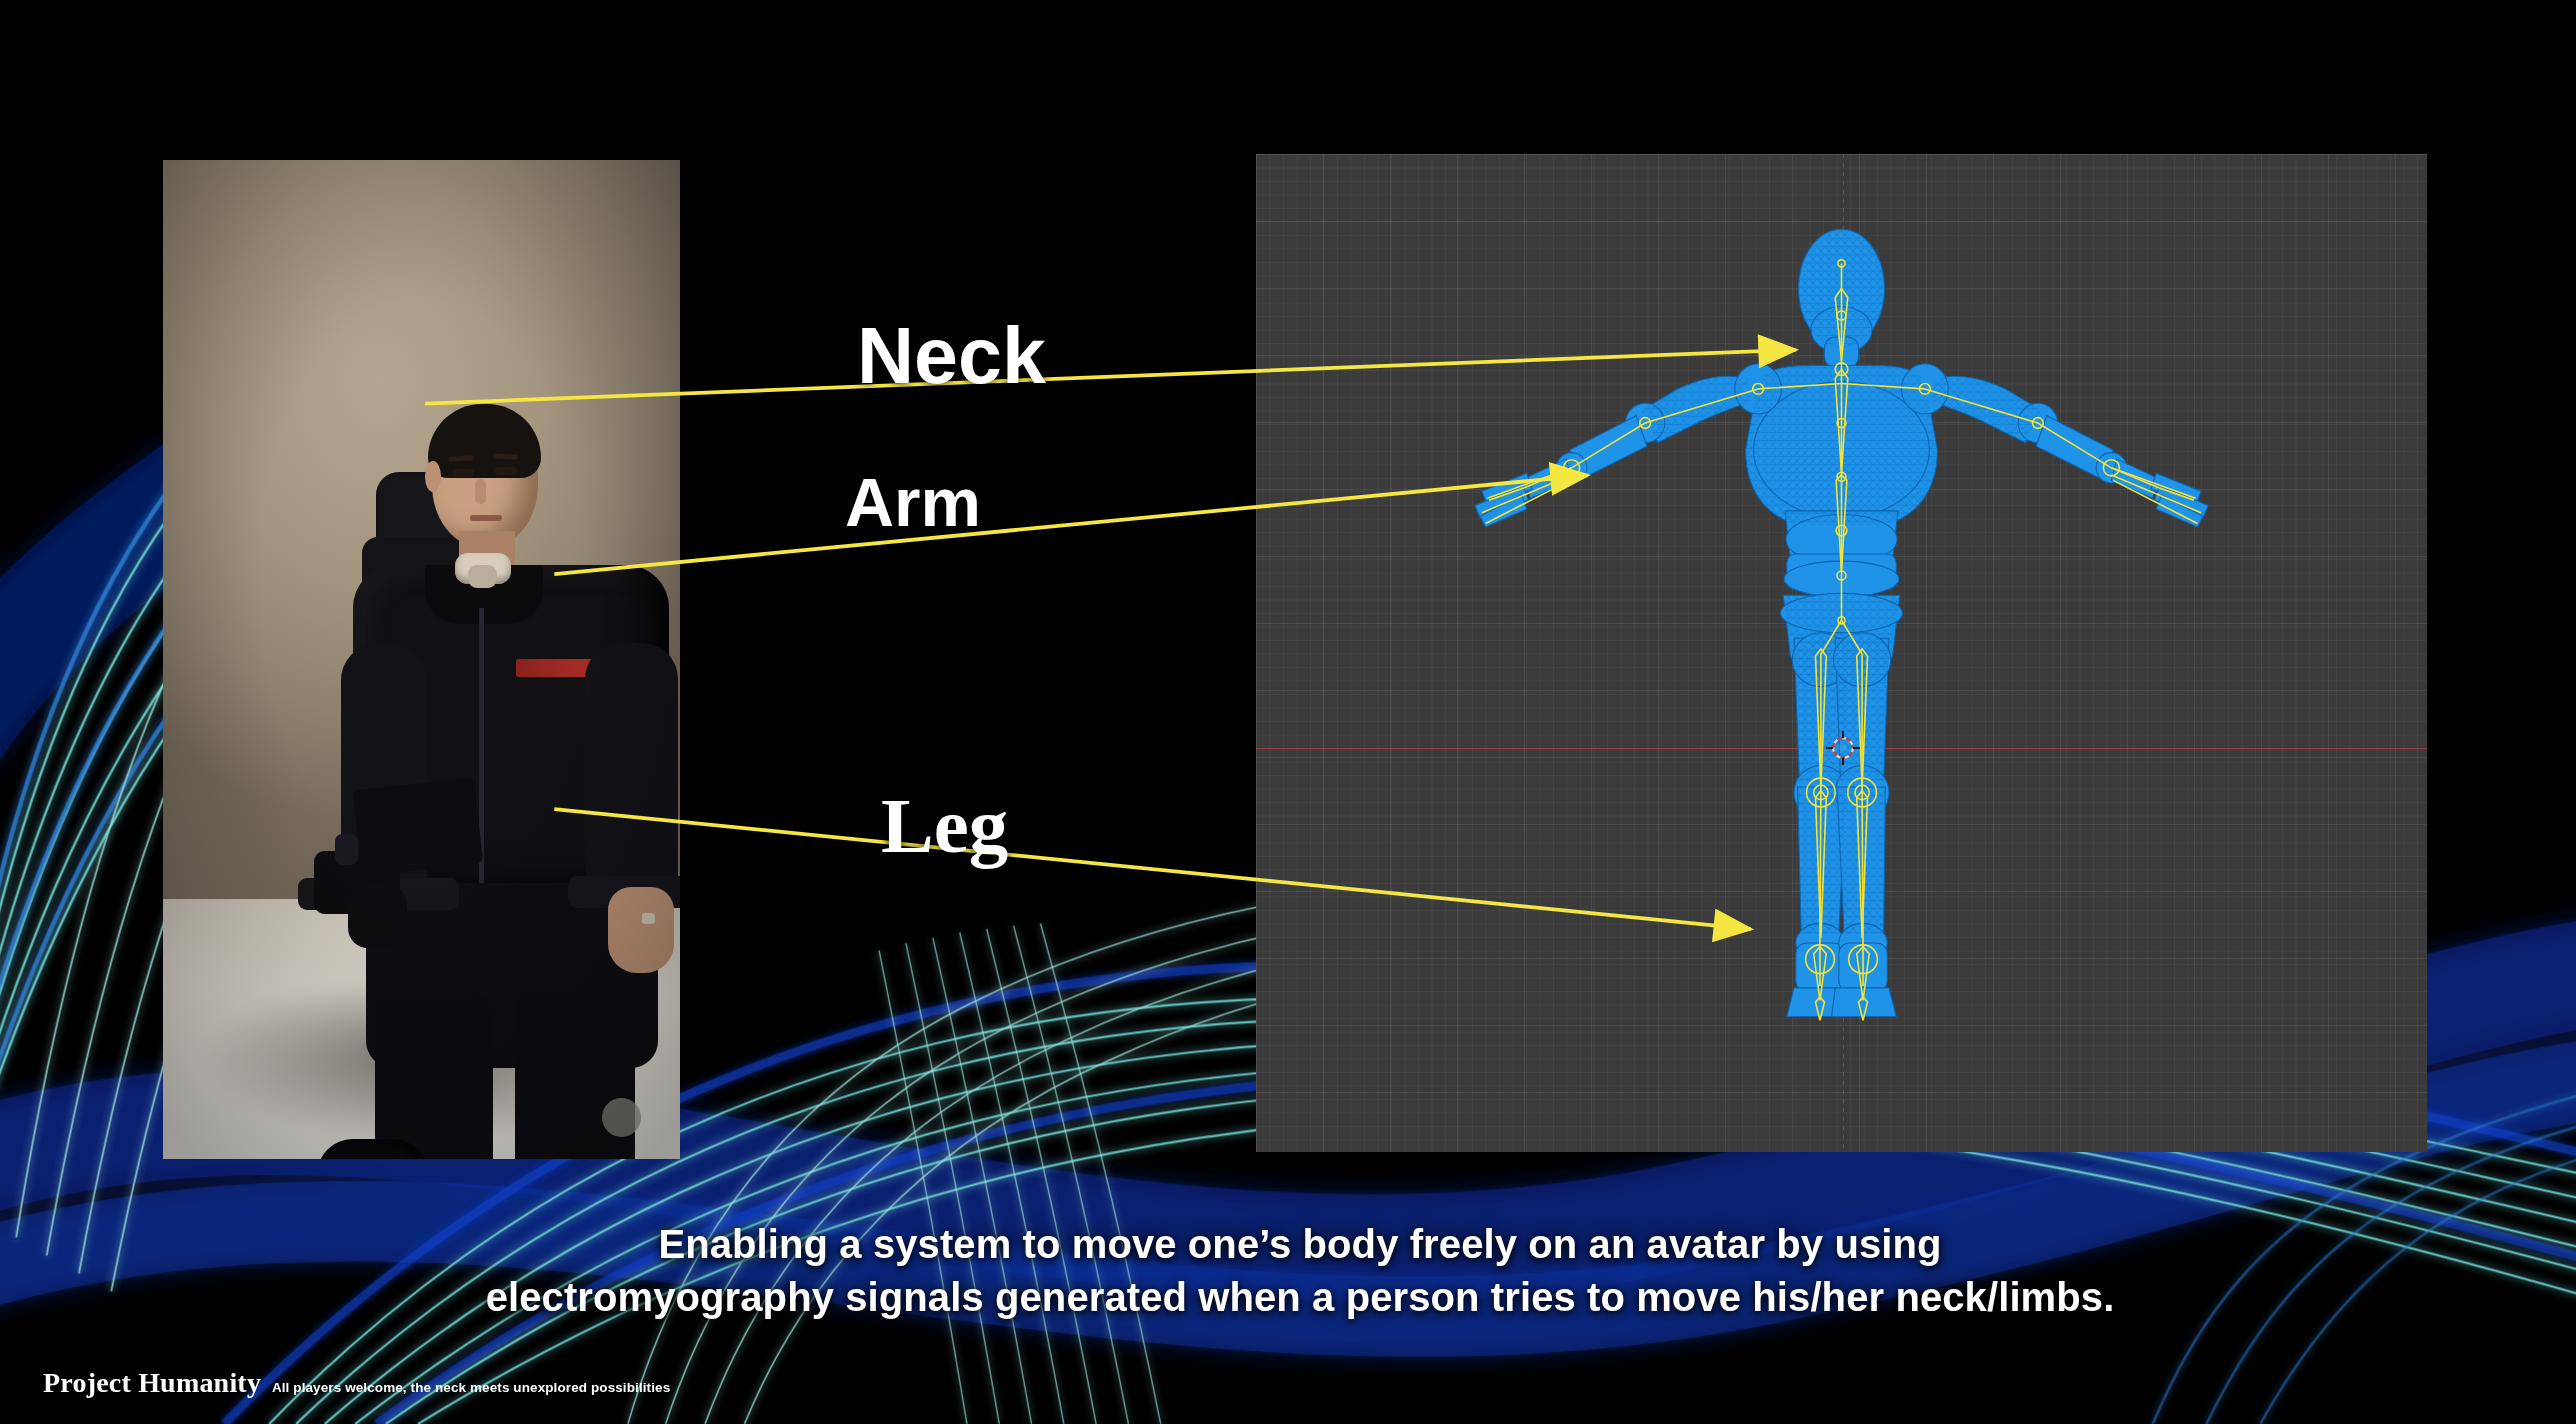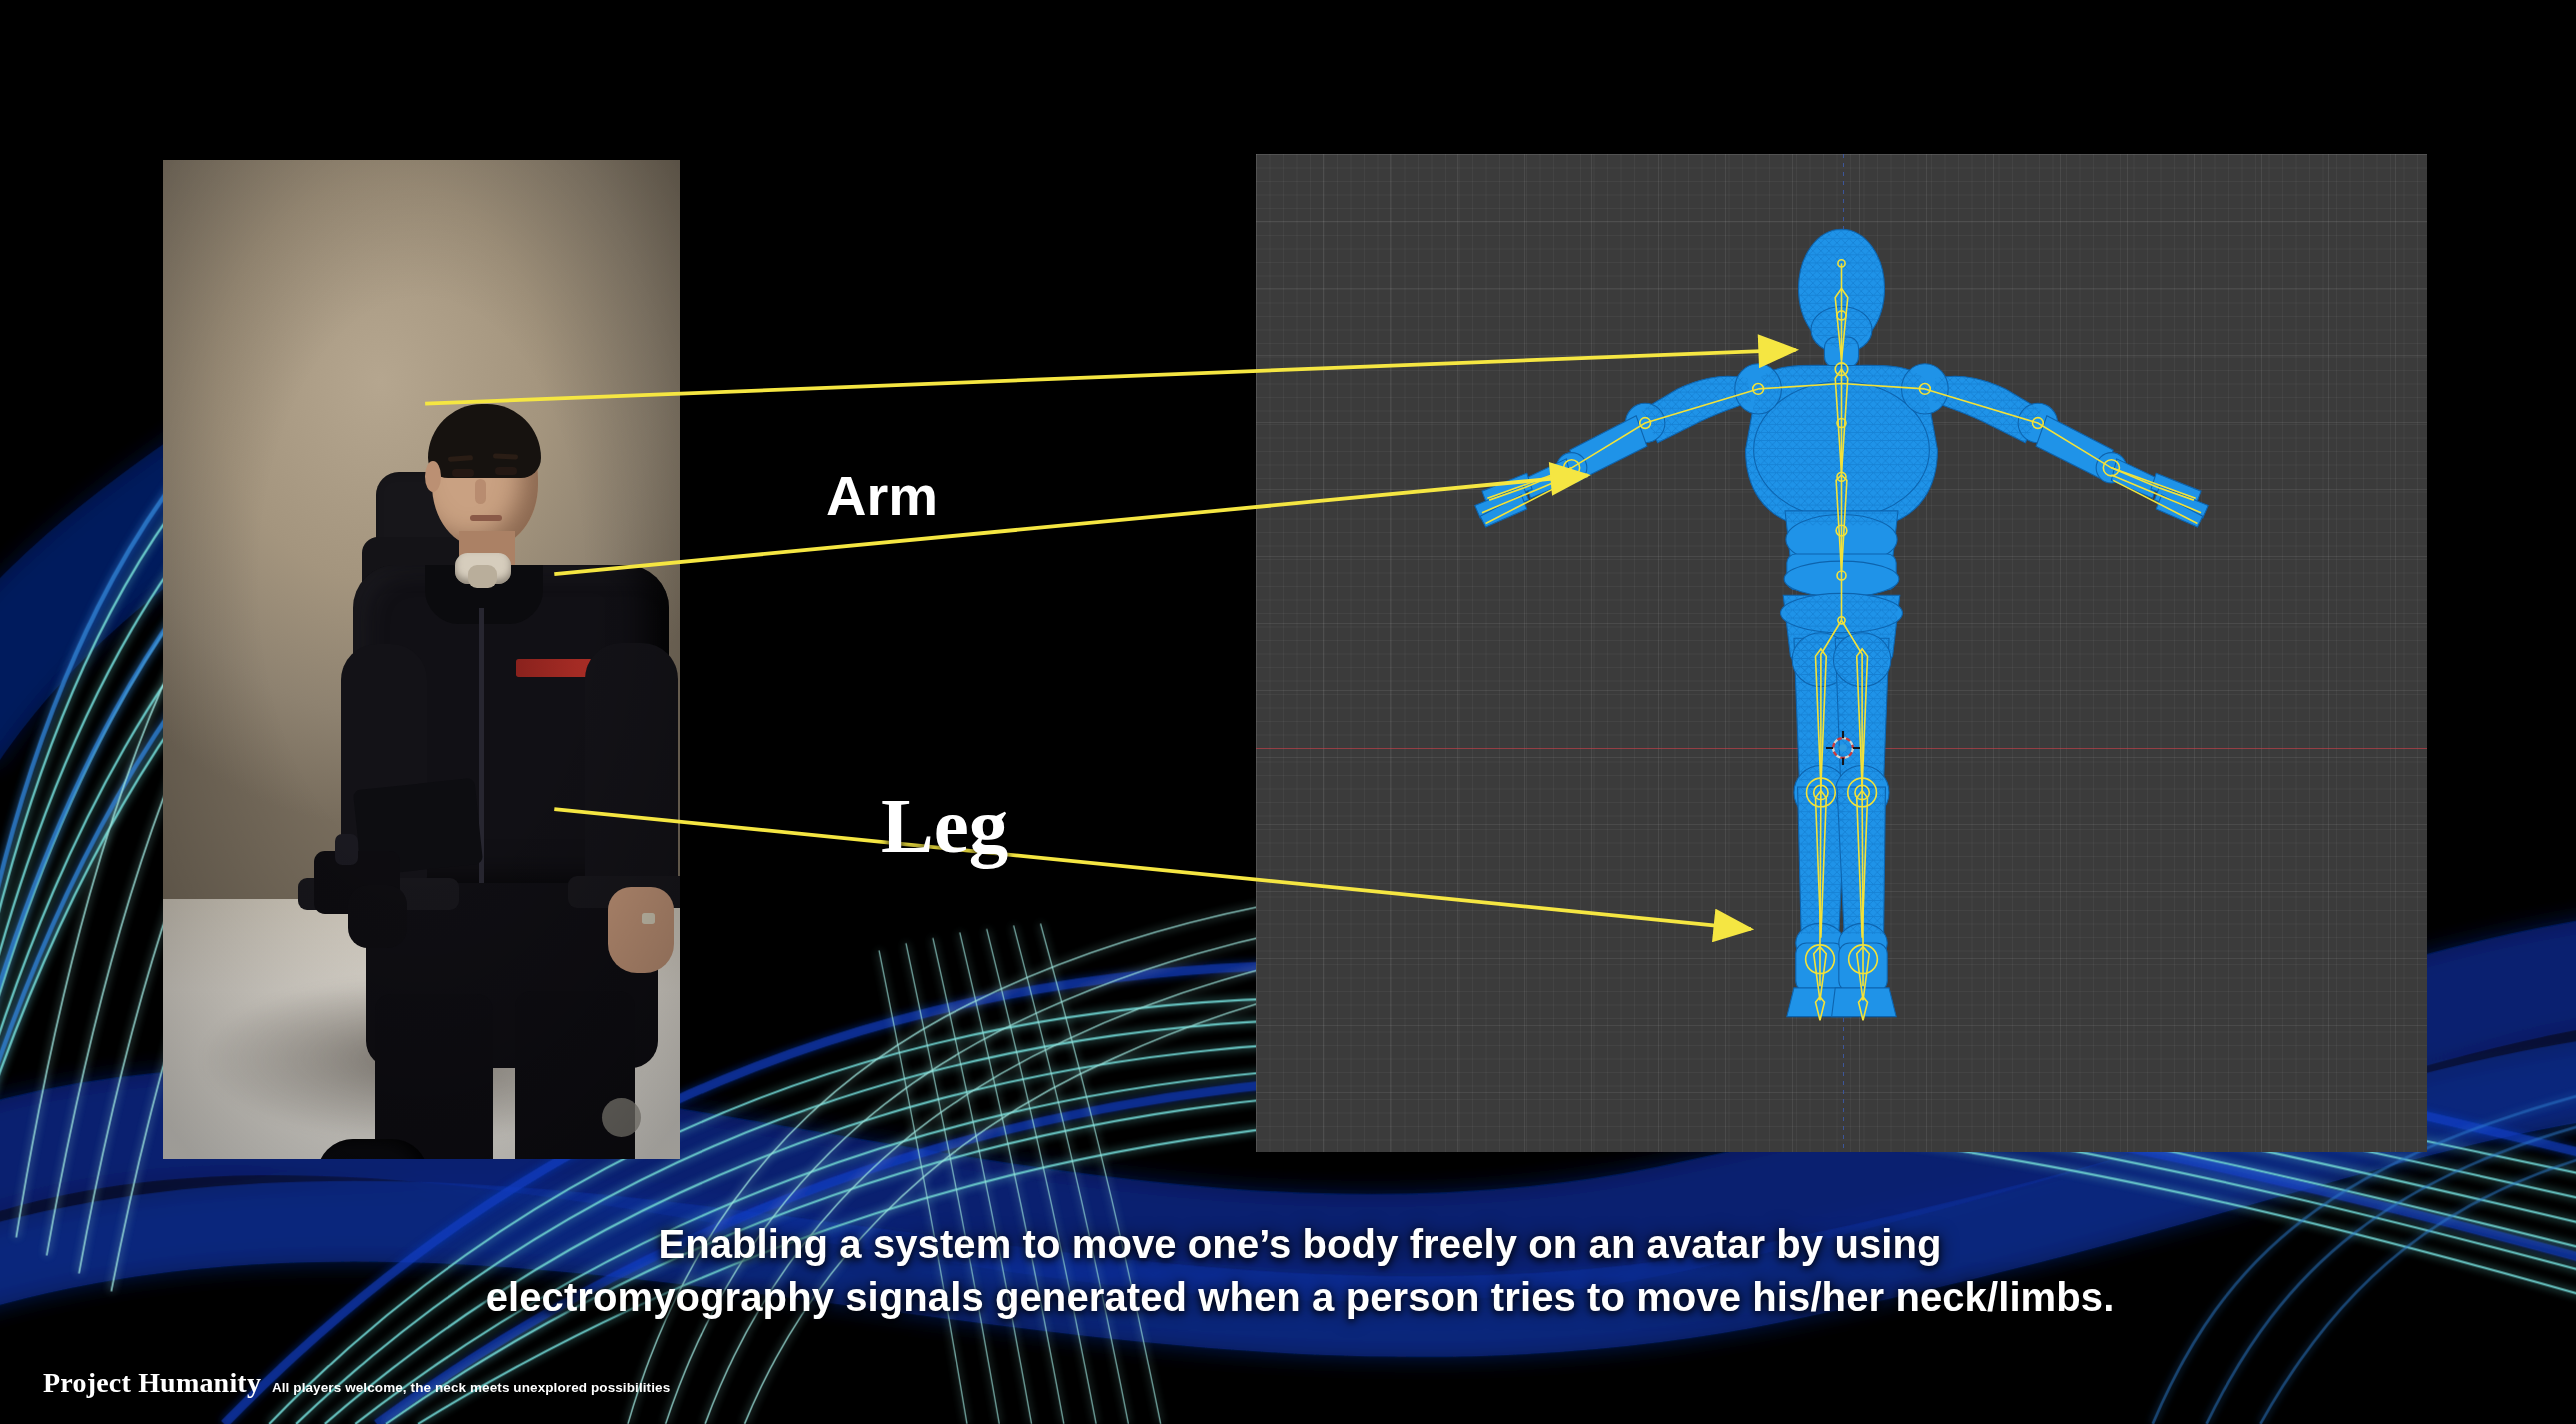--- a/index.html
+++ b/index.html
@@ -92,21 +92,21 @@
     background:repeating-linear-gradient(to bottom,rgba(60,90,170,.85) 0 4.5px,rgba(60,90,170,0) 4.5px 9px);}
   .cursor3d{position:absolute;left:calc(50.1% - 17px);top:577px;width:34px;height:34px;}
 
   
   .pointers{position:absolute;inset:0;pointer-events:none;}
 
   
   .lab{position:absolute;color:#fff;font-weight:bold;line-height:1;
     text-shadow:0 0 9px rgba(0,0,0,.9);white-space:nowrap;}
   .lab-neck{left:857px;top:316px;font-size:79px;}
-  .lab-arm{left:826px;top:468px;font-size:56px;}
+  .lab-arm{left:845px;top:468px;font-size:68px;}
   .lab-leg{left:881px;top:786px;font-size:79px;font-family:Liberation Serif, serif;}
 
   
   .caption{
     position:absolute;left:12px;top:1218px;width:2576px;text-align:center;
     color:#fff;font-weight:bold;font-size:40px;line-height:1.32;
     text-shadow:0 1.8px 7.2px rgba(0,0,0,.95),0 0 18px rgba(0,0,0,.85);
     letter-spacing:0.1px;
   }
   .caption span{display:block;}
@@ -411,20 +411,21 @@
       </marker>
     </defs>
 
     <path d="M474,450 L2002,390" fill="none" stroke="#f5e642" stroke-width="4.2" marker-end="url(#ah)"></path>
 
     <path d="M618,640 L1770,530" fill="none" stroke="#f5e642" stroke-width="4.2" marker-end="url(#ah)"></path>
 
     <path d="M618,902 L1952,1036" fill="none" stroke="#f5e642" stroke-width="4.2" marker-end="url(#ah)"></path>
   </svg>
 
+  <div class="lab lab-neck">Neck</div>
   <div class="lab lab-arm">Arm</div>
   <div class="lab lab-leg">Leg</div>
 
   <div class="caption">
     <span>Enabling a system to move one’s body freely on an avatar by using</span>
     <span>electromyography signals generated when a person tries to move his/her neck/limbs.</span>
   </div>
 
   <div class="footer">
     <span class="brand">Project Humanity</span>

